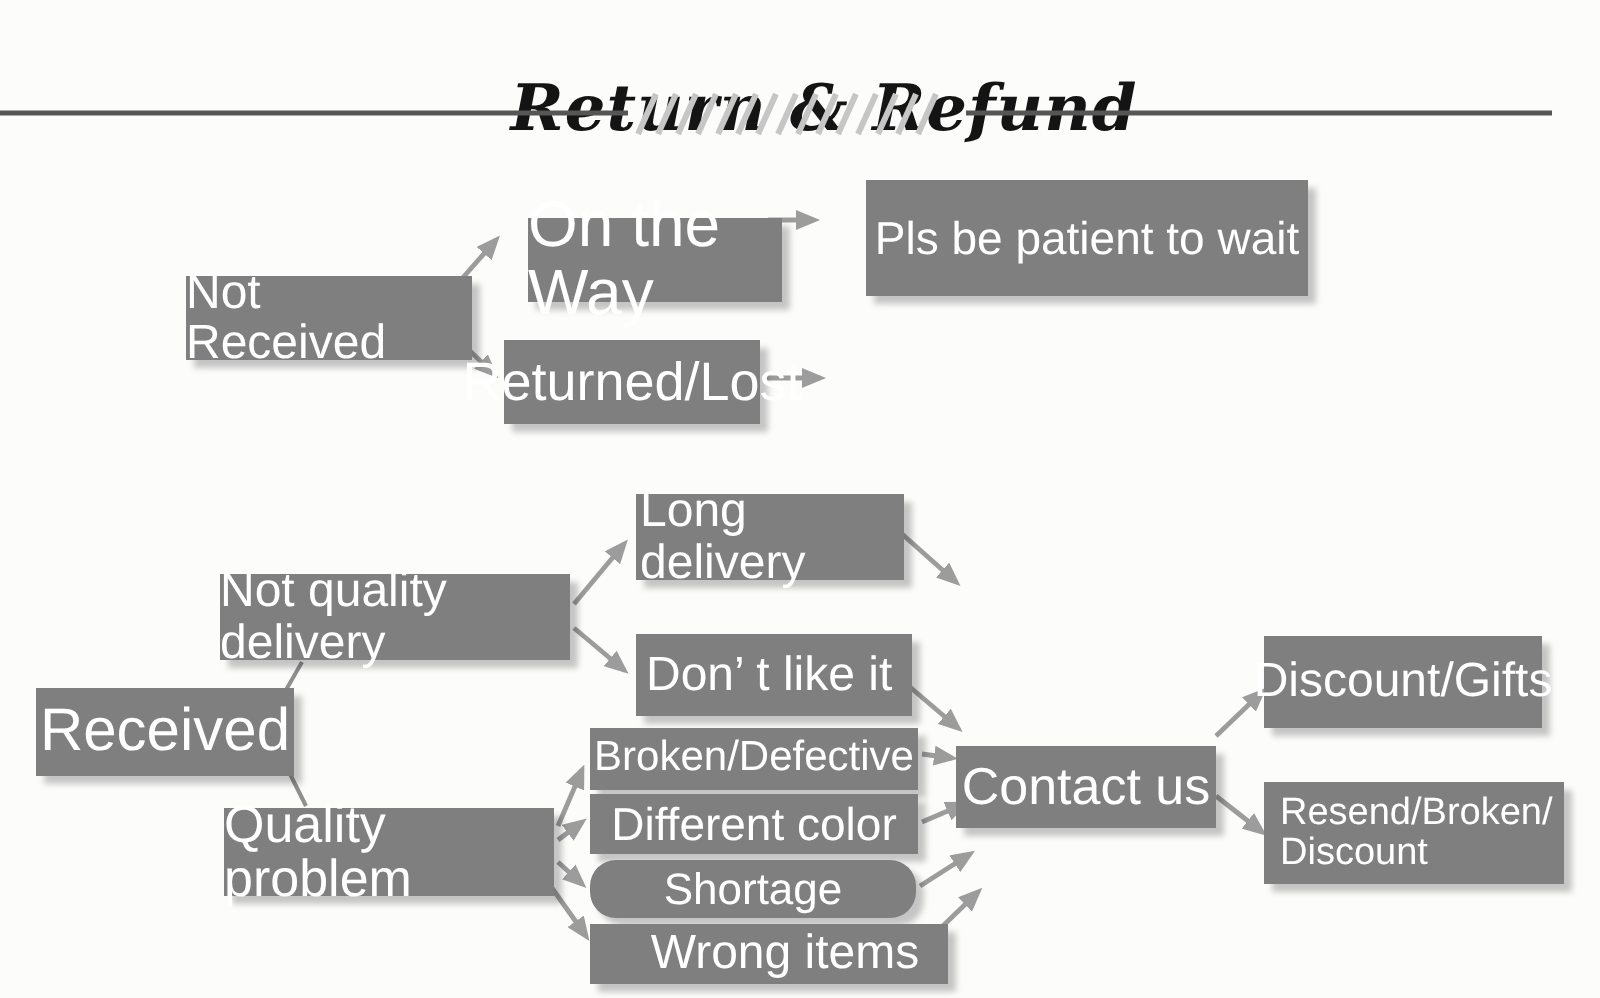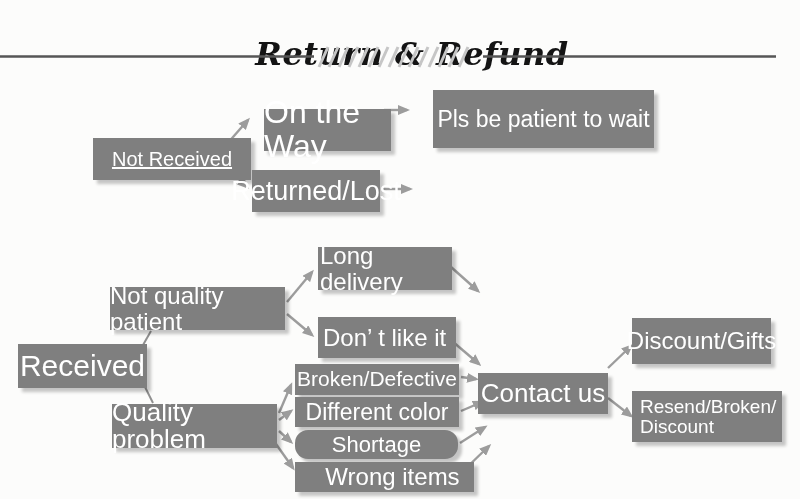--- a/index.html
+++ b/index.html
@@ -25,21 +25,21 @@
   .ah{fill:var(--arrow,#9c9c9c);}
 
   .node{
     position:absolute;display:flex;align-items:center;justify-content:center;
     background:var(--box,#7f7f7f);color:var(--box_text,#fff);
     box-shadow:4px 4px 3px rgba(0,0,0,.22);
     white-space:pre-line;line-height:1.05;
   }
   .al{justify-content:flex-start;text-align:left;}
 
-  .n-not-received   {left:93px;  top:138px; width:158px; height:42px; font-size:20px;text-decoration:underline;}
+  .n-not-received   {left:93px;  top:138px; width:143px; height:42px; font-size:24px;}
   .n-on-the-way     {left:264px; top:89px;  width:127px; height:42px; font-size:32px;margin-top:20px;}
   .n-pls-wait       {left:417px; top:90px;  width:221px; height:58px; font-size:23px;margin-left:16px;}
   .n-returned-lost  {left:252px; top:170px; width:128px; height:42px; font-size:27px;}
   .n-resend-refund  {left:418px; top:167px; width:219px; height:45px; font-size:26px;}
   .n-received       {left:18px;  top:344px; width:129px; height:44px; font-size:30px;}
   .n-not-quality    {left:110px; top:287px; width:175px; height:43px; font-size:24px;}
   .n-quality        {left:112px; top:404px; width:165px; height:44px; font-size:26px;}
   .n-long-delivery  {left:318px; top:247px; width:132px; height:43px; font-size:24px; padding-left:2px;}
   .n-dont-like      {left:318px; top:317px; width:133px; height:41px; font-size:24px; padding-left:5px;}
   .n-broken         {left:295px; top:364px; width:164px; height:31px; font-size:21px;}
@@ -153,21 +153,21 @@
       <line class="conn" x1="608" y1="398" x2="631" y2="416" marker-end="url(#ah)"></line>
       </g>
   </svg>
 
   <div class="node n-not-received">Not Received</div>
   <div class="node n-on-the-way">On the Way</div>
   <div class="node n-pls-wait">Pls be patient to wait</div>
   <div class="node n-returned-lost">Returned/Lost</div>
 
   <div class="node n-received">Received</div>
-  <div class="node n-not-quality">Not quality patient</div>
+  <div class="node n-not-quality">Not quality delivery</div>
   <div class="node n-quality">Quality problem</div>
 
   <div class="node n-long-delivery al">Long delivery</div>
   <div class="node n-dont-like al">Don’ t like it</div>
   <div class="node n-broken">Broken/Defective</div>
   <div class="node n-different">Different color</div>
   <div class="node n-shortage">Shortage</div>
   <div class="node n-wrong">Wrong items</div>
 
   <div class="node n-contact">Contact us</div>

